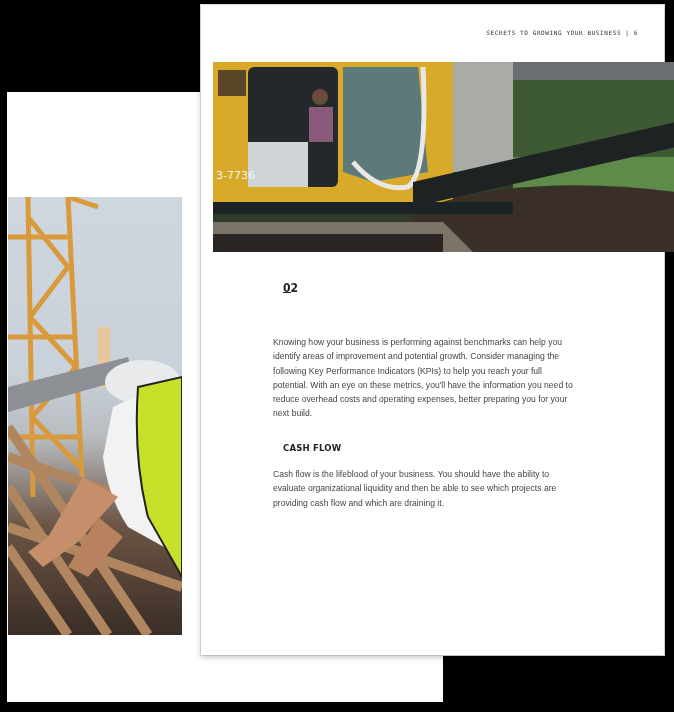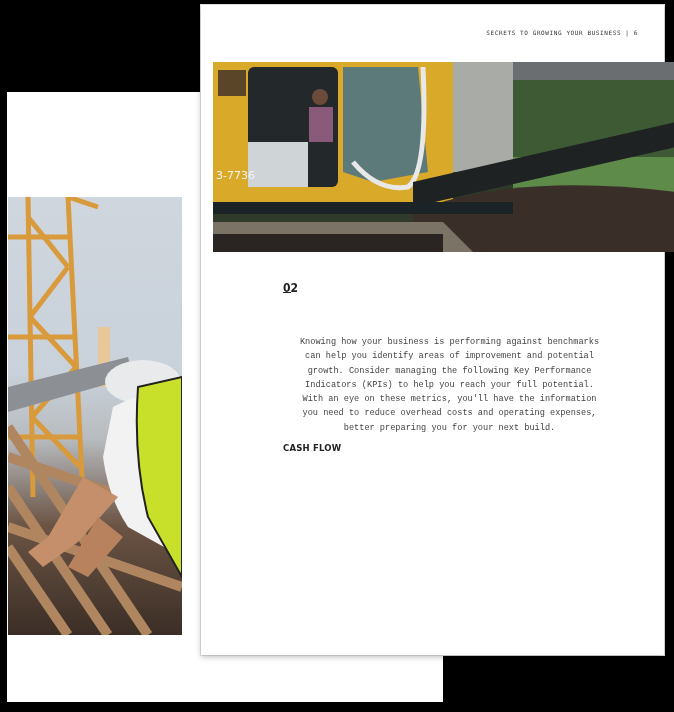--- a/index.html
+++ b/index.html
@@ -36,23 +36,22 @@
   .section-num {
     position:absolute; left:82px; top:276px; font-size:12px; color:#222;
     font-family:"DejaVu Sans Condensed","DejaVu Sans", sans-serif; font-weight:bold;
   }
   .section-rule { position:absolute; left:82px; top:287px; width:8px; height:1px; background:#222; }
   .title {
     position:absolute; left:82px; top:297px; font-size:17px; font-weight:bold; color:#222;
     font-family:"DejaVu Sans", sans-serif; letter-spacing:-0.2px;
   }
   .body {
-    position:absolute; left:96px; width:305px; font-size:8.6px; line-height:14.3px; color:#444;
-    font-family:Liberation Mono, monospace;
-    text-align:center;
+    position:absolute; left:72px; width:305px; font-size:8.6px; line-height:14.3px; color:#444;
+    font-family:Liberation Sans, sans-serif;
   }
   .intro { top:330px; }
   .subhead {
     position:absolute; left:82px; top:438px; font-size:8.5px; font-weight:bold; color:#222;
     font-family:"DejaVu Sans", sans-serif; letter-spacing:0.2px;text-align:right;
   }
   .cash { top:462px; }
 </style>
 </head>
 <body>
@@ -127,13 +126,14 @@
       <path d="M0 160 L230 160 L260 190 L0 190 Z" fill="#7a7366"></path>
       <rect x="0" y="172" width="230" height="18" fill="#2a2522"></rect>
       <text x="3" y="117" font-family="DejaVu Sans, sans-serif" font-size="11" fill="#f3f3f3">3-7736</text>
     </svg>
   </div>
 
   <div class="section-num">02</div>
   <div class="section-rule"></div>
   <div class="body intro">Knowing how your business is performing against benchmarks can help you identify areas of improvement and potential growth. Consider managing the following Key Performance Indicators (KPIs) to help you reach your full potential. With an eye on these metrics, you'll have the information you need to reduce overhead costs and operating expenses, better preparing you for your next build.</div>
   <div class="subhead">CASH FLOW</div>
+  <div class="body cash">Cash flow is the lifeblood of your business. You should have the ability to evaluate organizational liquidity and then be able to see which projects are providing cash flow and which are draining it.</div>
 </div>
 
 </body></html>

